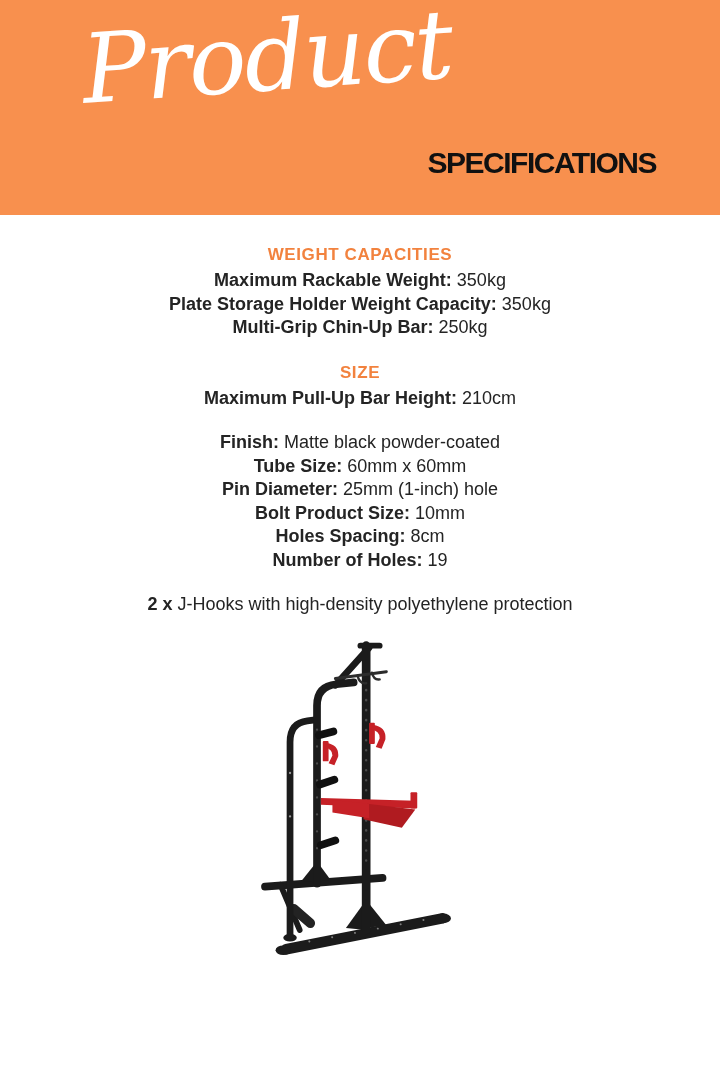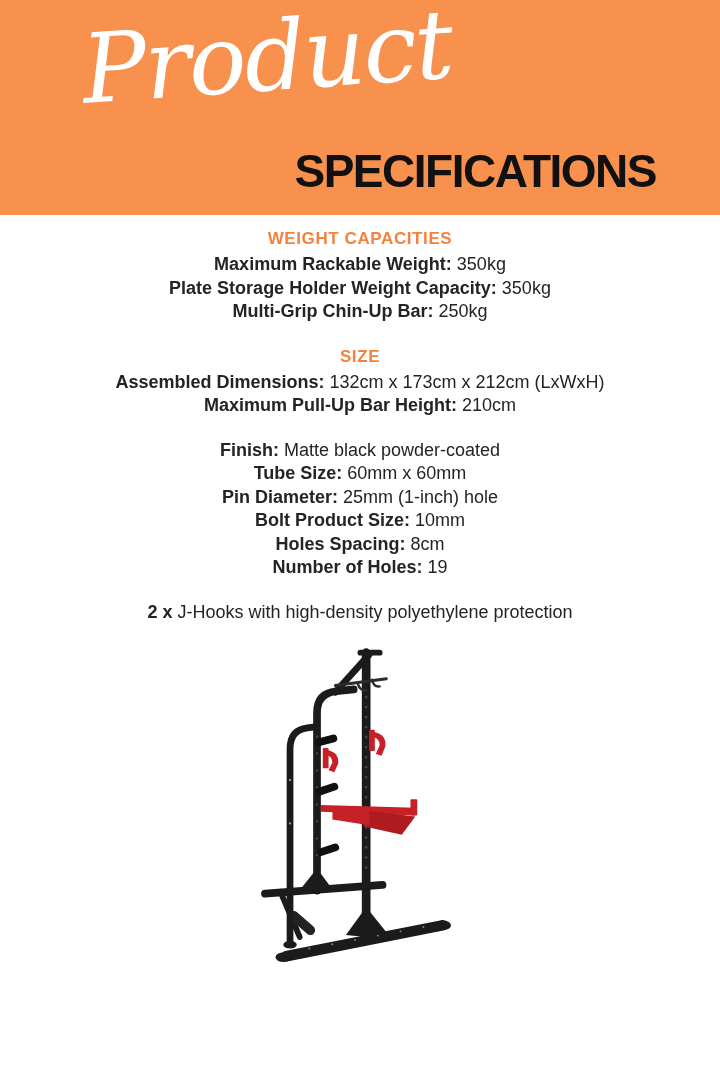--- a/index.html
+++ b/index.html
@@ -15,26 +15,26 @@
   
   .banner{position:relative;width:720px;height:215px;background:var(--banner);}
   .script-title{
     position:absolute;left:86px;top:18px;
     font-family:"DejaVu Serif","Liberation Serif",serif;
     font-style:italic;font-size:96px;line-height:1.1;color:var(--script);
     transform:rotate(-4deg);transform-origin:left bottom;letter-spacing:-2px;
   }
   .main-title{
     position:absolute;right:64px;top:148px;
-    font-size:46px;line-height:1;font-weight:bold;color:var(--title);
+    font-size:30px;line-height:1;font-weight:bold;color:var(--title);
     letter-spacing:-1.5px;white-space:nowrap;text-align:center;
   }
 
   
-  .content{padding-top:12px;text-align:center;}
+  .content{padding-top:28px;text-align:center;}
   section.spec-section{margin-bottom:21px;}
   .section-title{
     font-size:17px;line-height:24px;font-weight:bold;color:var(--heading);
     letter-spacing:.6px;margin-bottom:2px;
   }
   .spec-line{font-size:18px;line-height:23.5px;color:var(--text);}
   .spec-line .b{font-weight:bold;}
 
   
   .product-figure{width:222px;margin:8px 0 0 233px;}
@@ -54,21 +54,20 @@
   <main class="content">
     <div id="sections">
         <section class="spec-section">
           <h2 class="section-title">WEIGHT CAPACITIES</h2>
           <p class="spec-line"><span class="b">Maximum Rackable Weight:</span><span> 350kg</span></p>
           <p class="spec-line"><span class="b">Plate Storage Holder Weight Capacity:</span><span> 350kg</span></p>
           <p class="spec-line"><span class="b">Multi-Grip Chin-Up Bar:</span><span> 250kg</span></p>
         </section>
         <section class="spec-section">
           <h2 class="section-title">SIZE</h2>
-          <p class="spec-line"><span class="b">Assembled Dimensions:</span><span> 132cm x 173cm x 212cm (LxWxH)</span></p>
           <p class="spec-line"><span class="b">Maximum Pull-Up Bar Height:</span><span> 210cm</span></p>
         </section>
         <section class="spec-section">
           <p class="spec-line"><span class="b">Finish:</span><span> Matte black powder-coated</span></p>
           <p class="spec-line"><span class="b">Tube Size:</span><span> 60mm x 60mm</span></p>
           <p class="spec-line"><span class="b">Pin Diameter:</span><span> 25mm (1-inch) hole</span></p>
           <p class="spec-line"><span class="b">Bolt Product Size:</span><span> 10mm</span></p>
           <p class="spec-line"><span class="b">Holes Spacing:</span><span> 8cm</span></p>
           <p class="spec-line"><span class="b">Number of Holes:</span><span> 19</span></p>
         </section>

